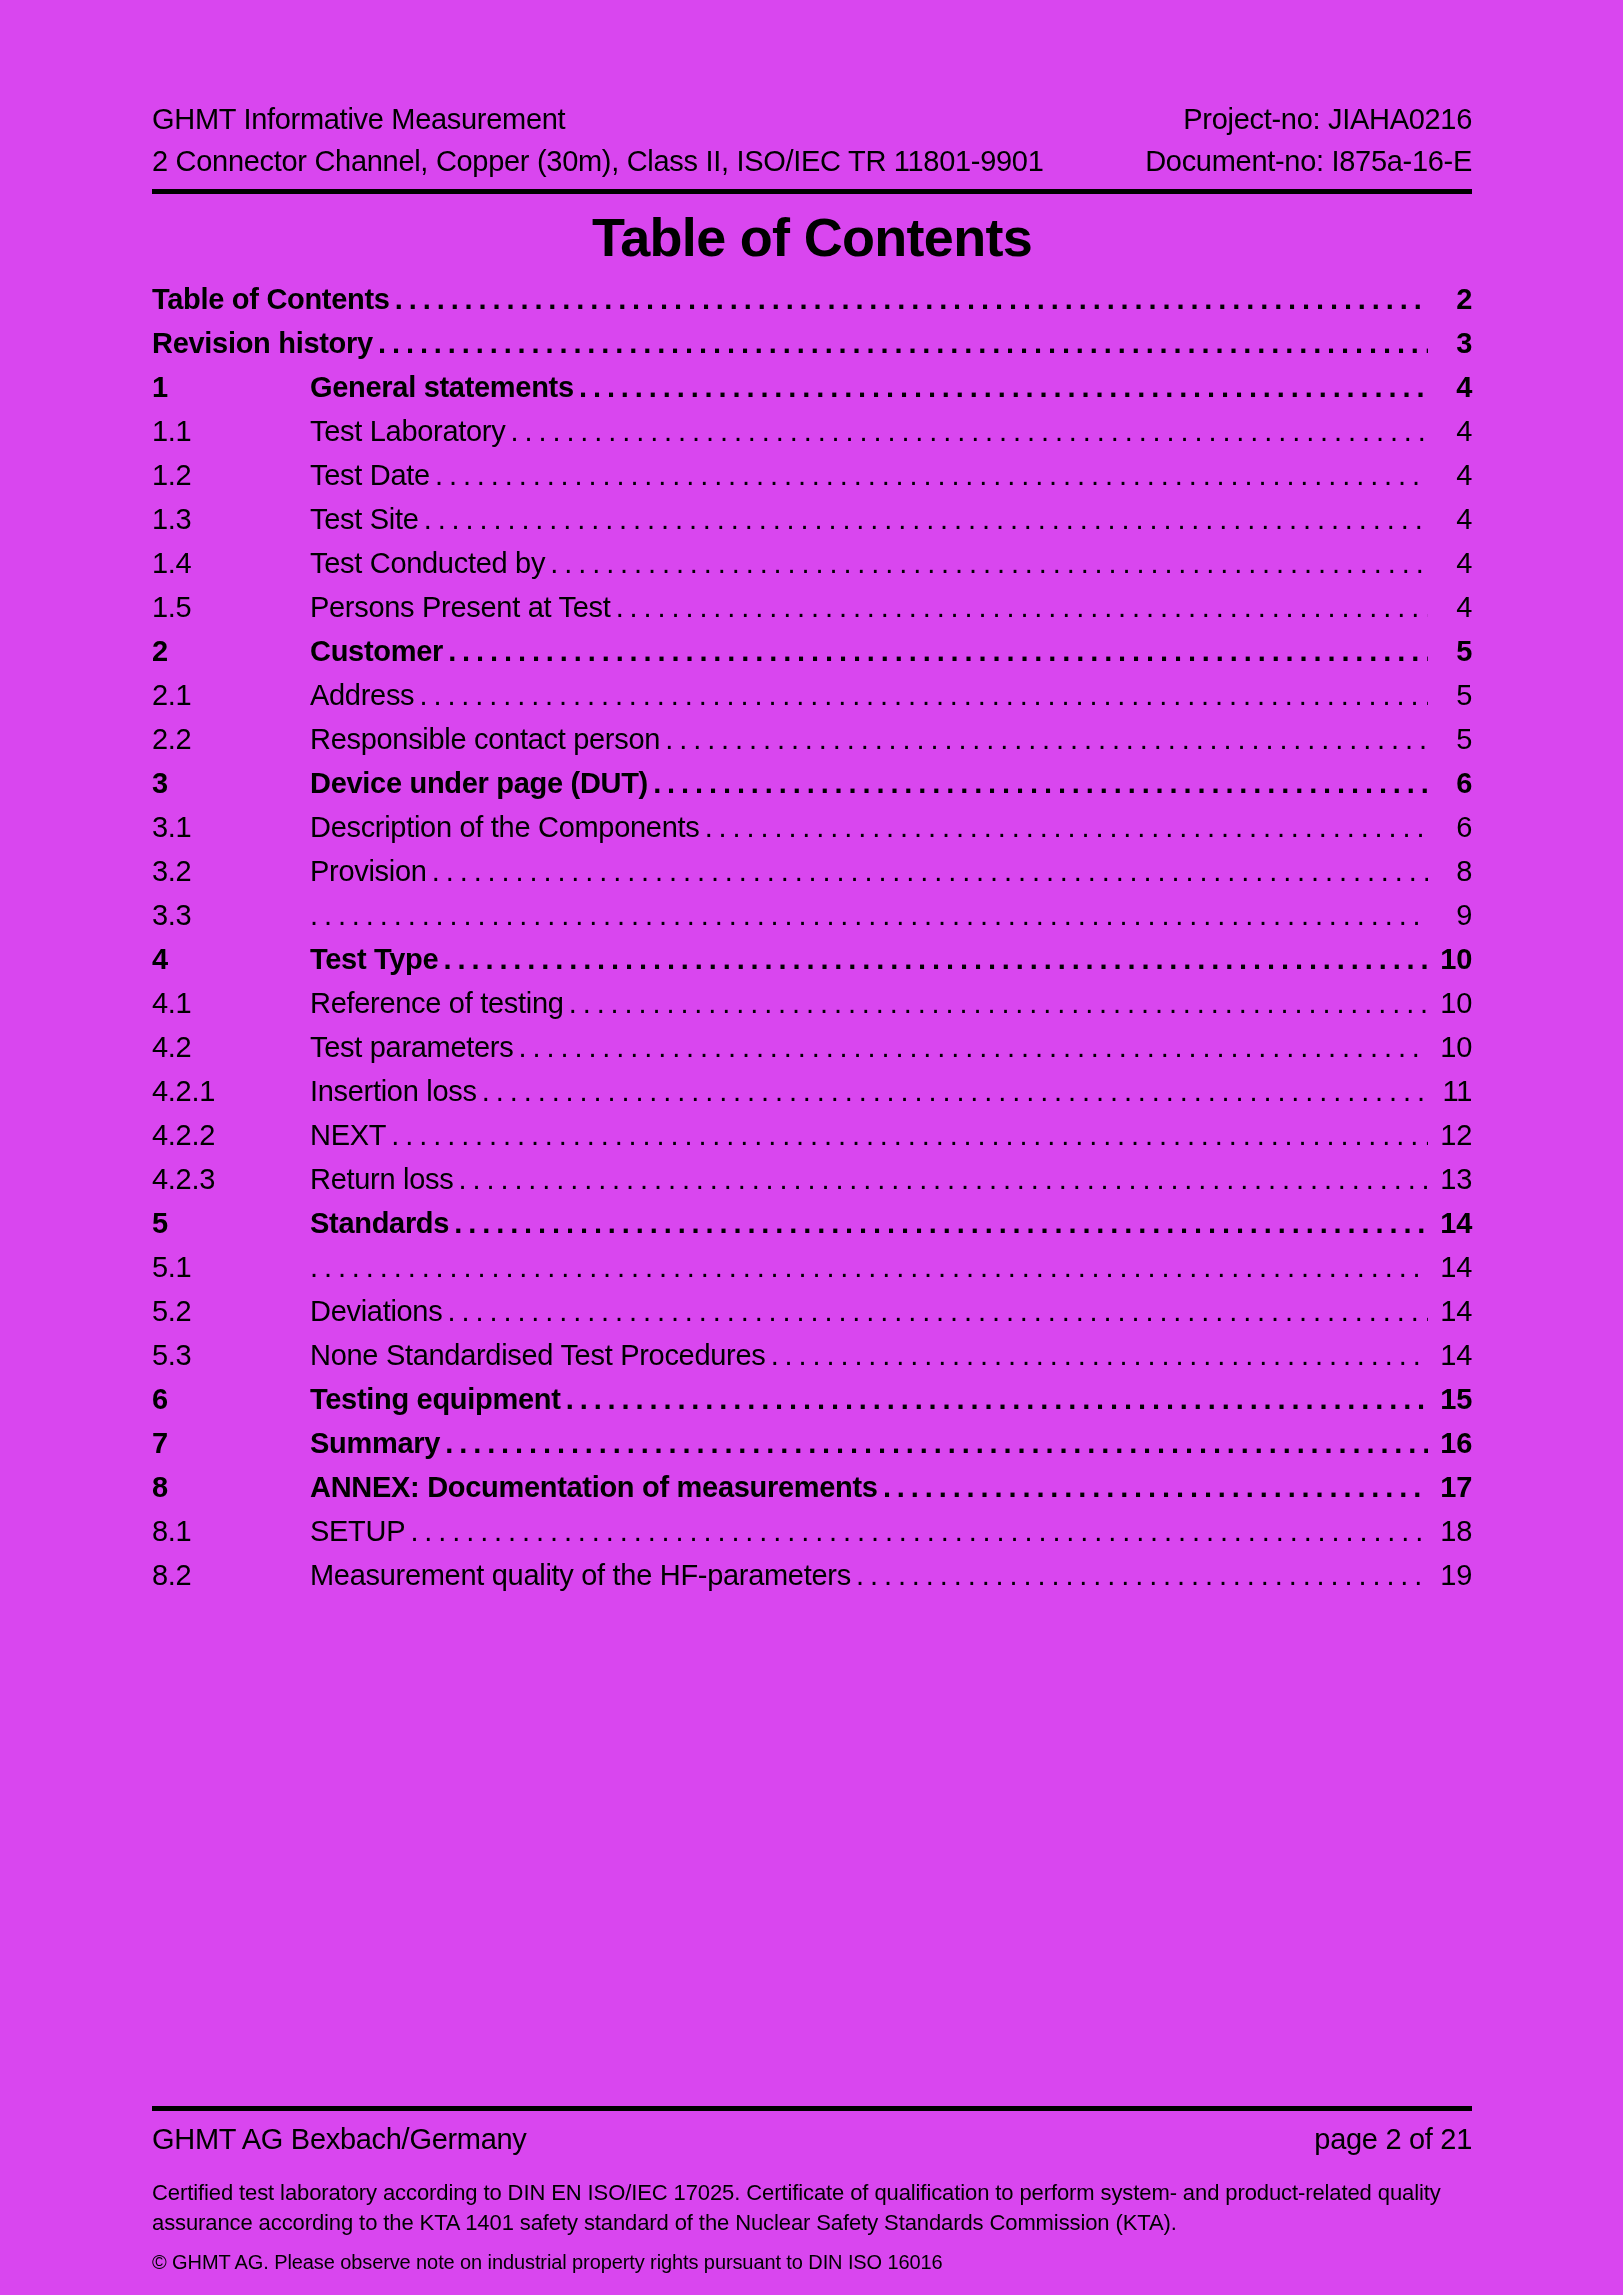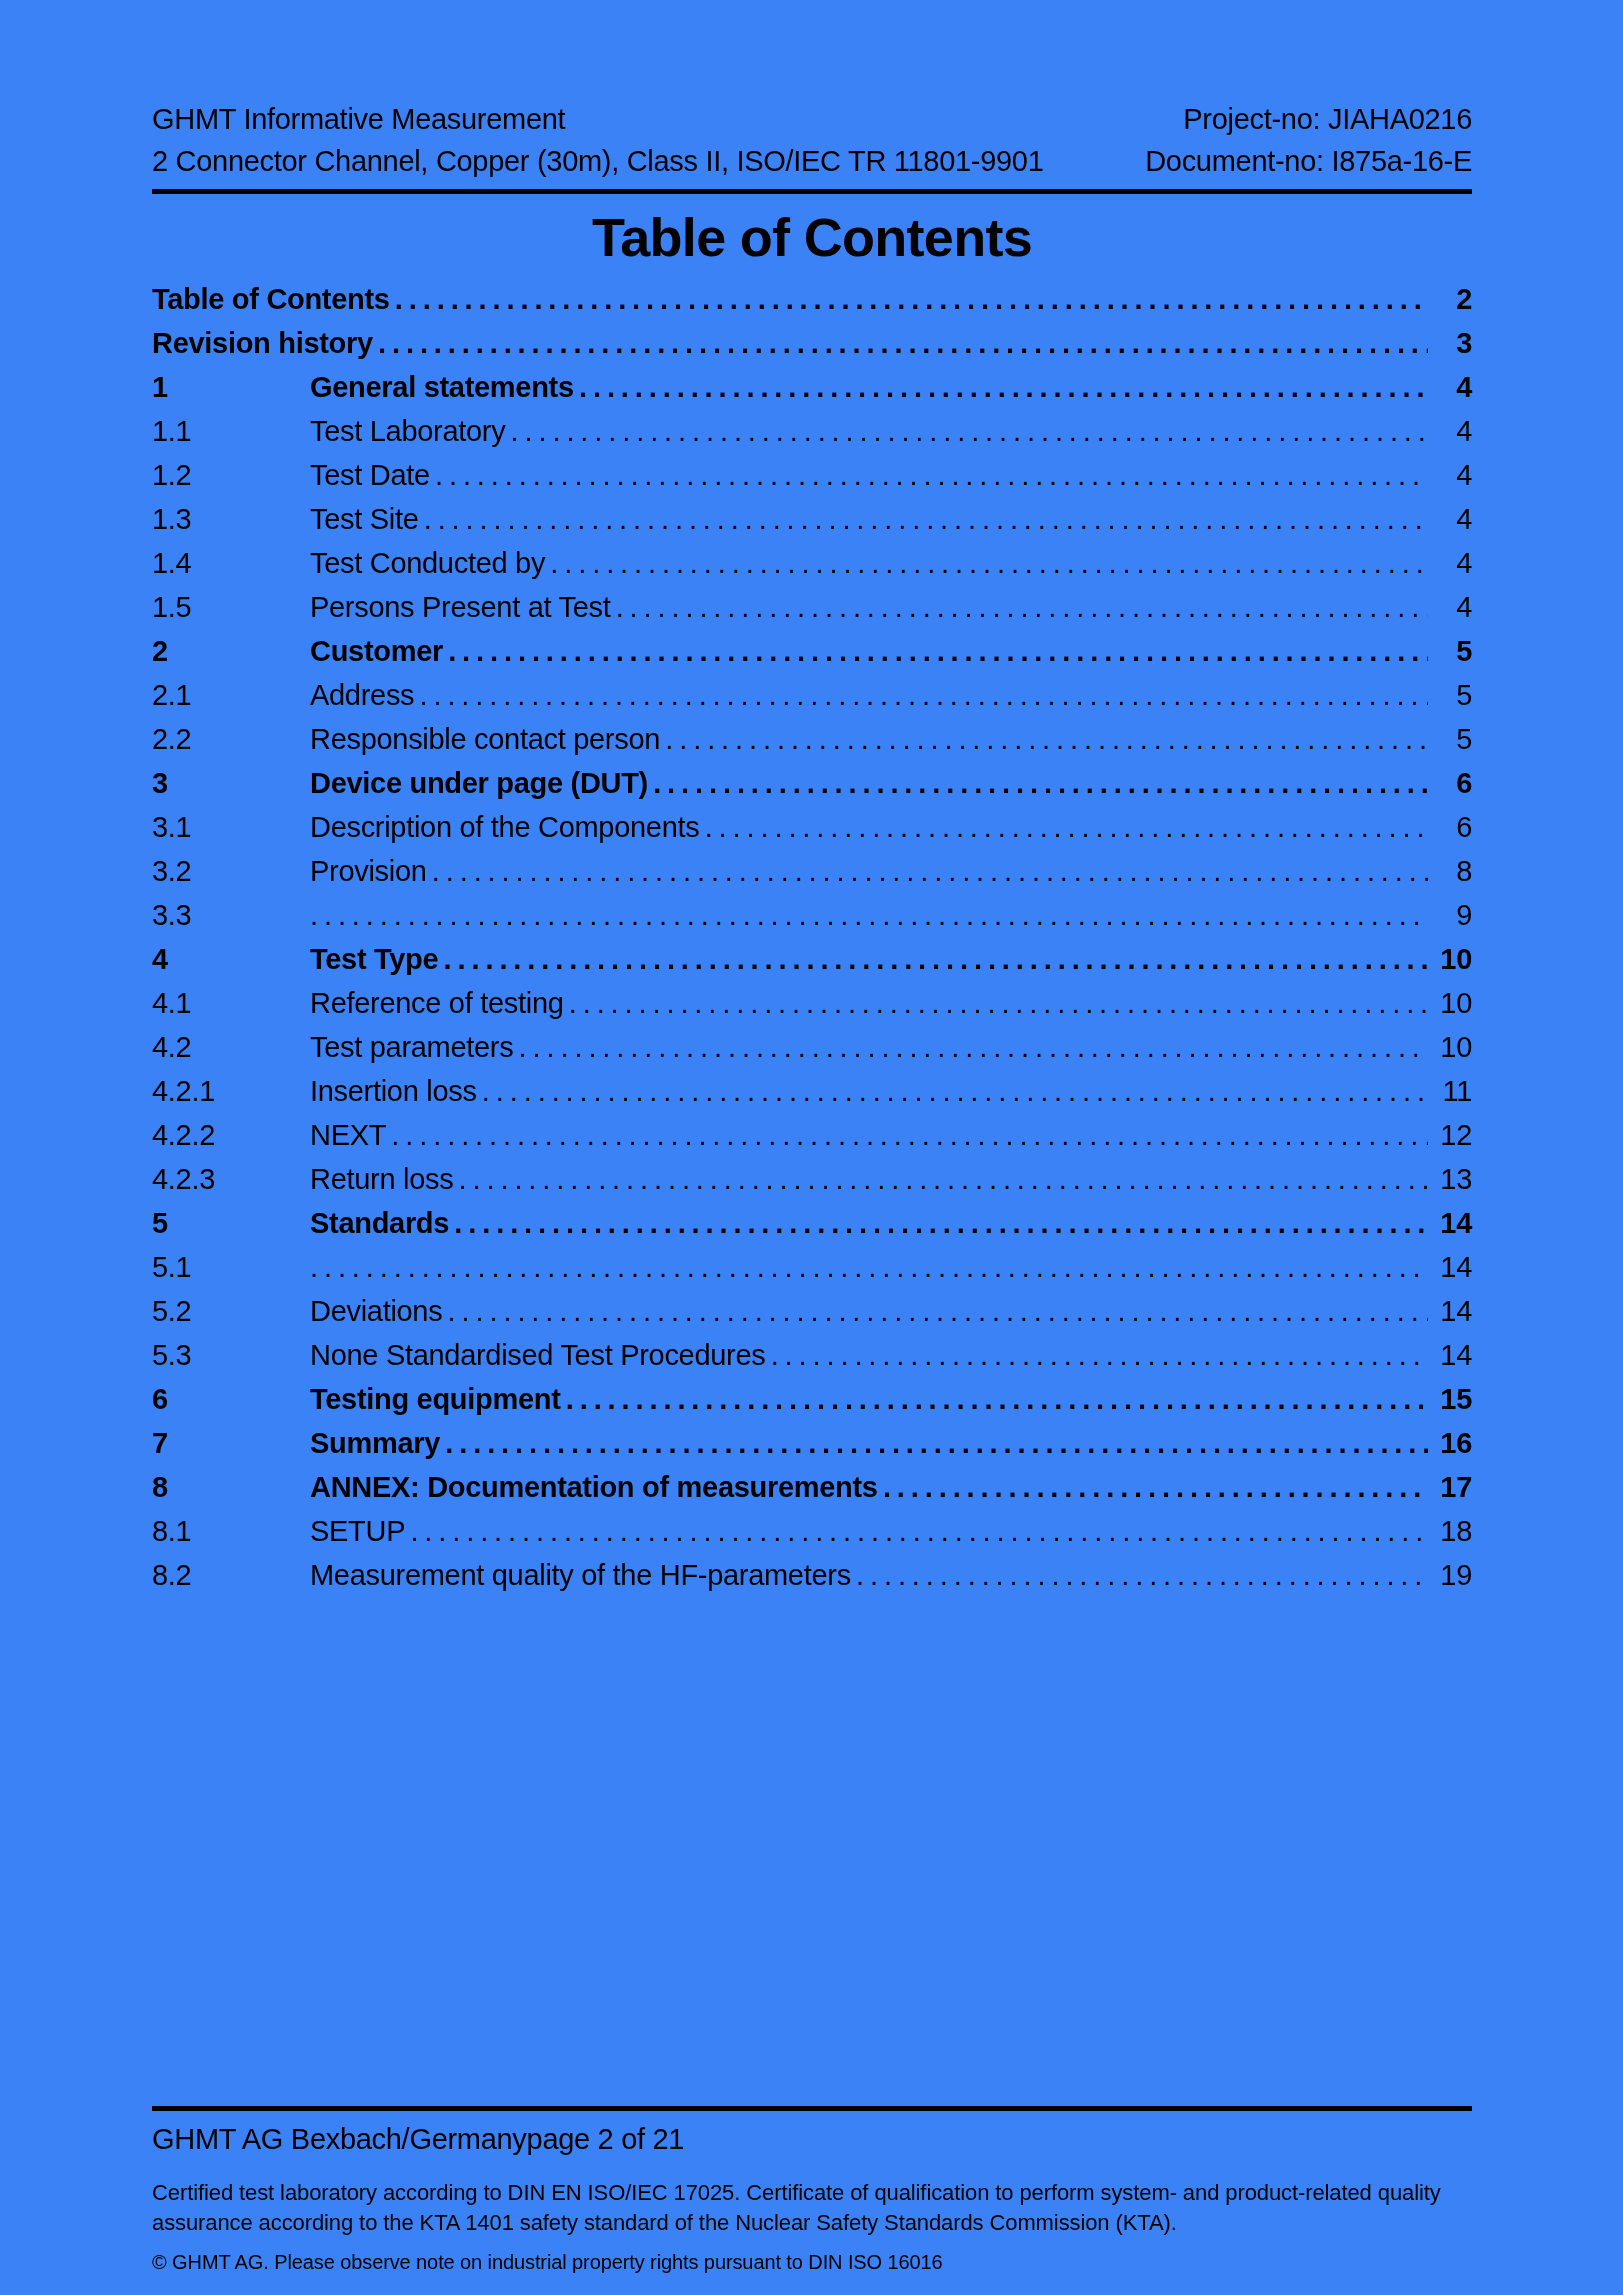--- a/index.html
+++ b/index.html
@@ -5,21 +5,21 @@
   * { margin: 0; padding: 0; box-sizing: border-box; }
   html, body { background: #ffffff; }
   body {
     width: 1623px; height: 2295px;
     font-family: "Liberation Sans", sans-serif;
     color: #000000;
   }
   .page {
     position: relative;
     width: 1623px; height: 2295px;
-    background: #3b82f6;
+    background: #d946ef;
     overflow: hidden;
   }
   .content {
     position: absolute;
     left: 152px; top: 98px;
     width: 1320px;
   }
   
   .header-line {
     display: flex;
@@ -83,21 +83,21 @@
     position: absolute;
     left: 152px; top: 2106px;
     width: 1320px;
   }
   .footer-rule {
     height: 5.2px;
     background: #000000;
   }
   .footer-line {
     display: flex;
-    justify-content: flex-start;
+    justify-content: space-between;
     align-items: baseline;
     font-size: 29px;
     line-height: 38px;
     letter-spacing: -0.3px;
     margin-top: 9.2px;
     white-space: nowrap;
   }
   .footer-note {
     font-size: 22px;
     line-height: 29.4px;

